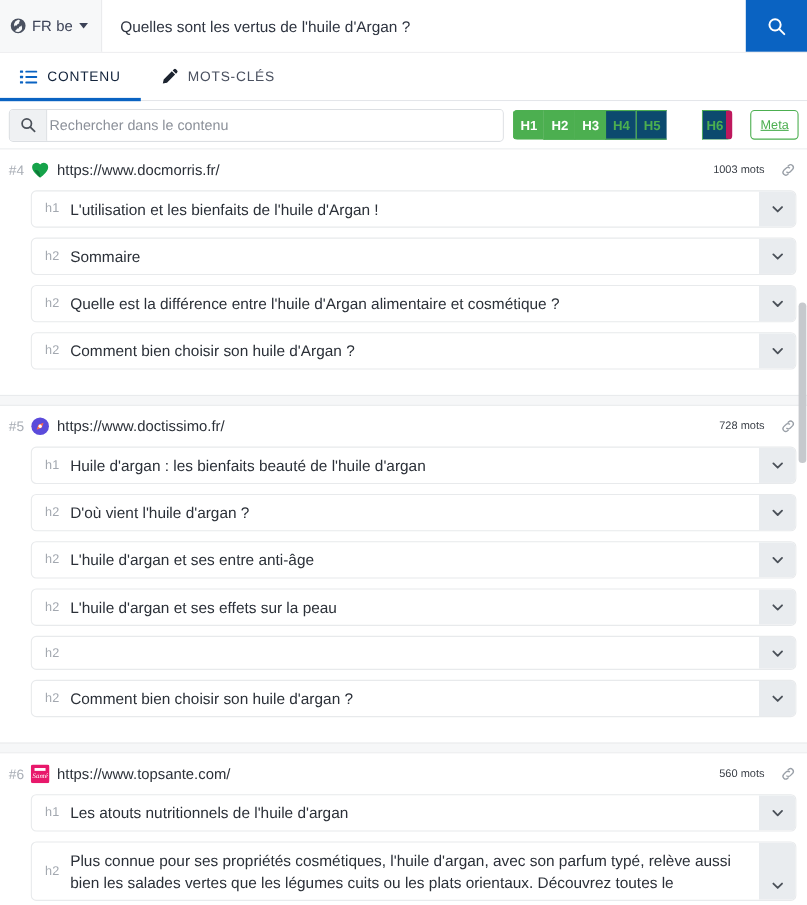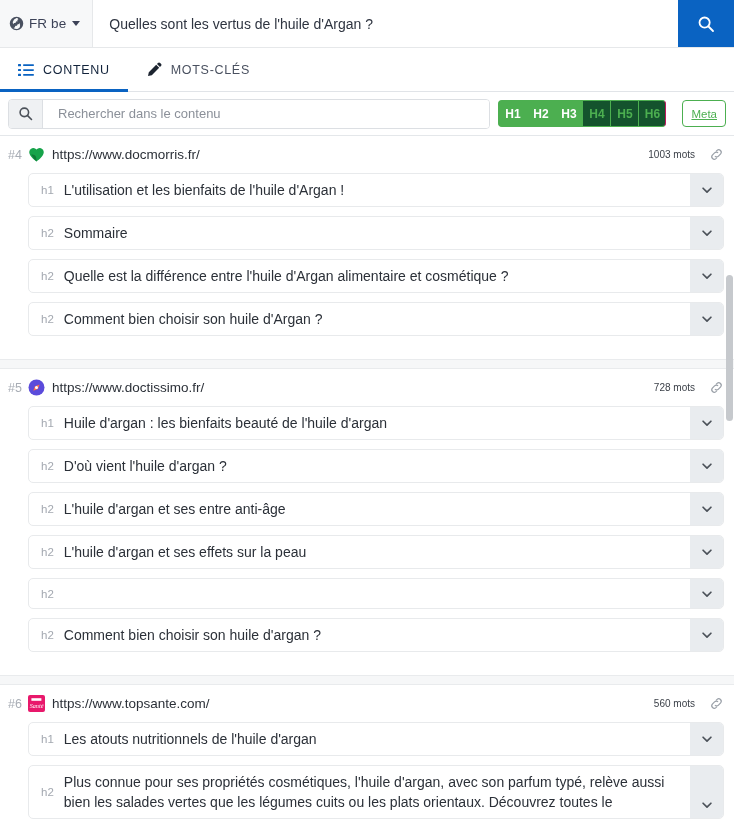--- a/index.html
+++ b/index.html
@@ -81,36 +81,36 @@
     overflow: hidden; background: #fff;
     max-width: 487px;
   }
   .search-field .sf-icon {
     width: 34px; background: #eff1f3;
     display: flex; align-items: center; justify-content: center;
     border-right: 1px solid #dcdfe3;
   }
   .search-field input {
     flex: 1 1 auto; border: none; outline: none;
-    padding: 0 15px; font-size: 13px;
+    padding: 0 2px; font-size: 13px;
     font-family: "Liberation Sans", sans-serif;
     color: #3c4257; background: #fff;
   }
   .search-field input::placeholder { color: #8b9099; }
 
   .hgroup { display: flex; align-items: stretch; height: 27px; margin-left: auto; }
   .hbtn {
     width: 28px; display:flex; align-items:center; justify-content:center;
     font-size: 12px; font-weight: bold;
     border: 1px solid #4caf50; border-right: none;
-    background: #14532d; color: #4caf50; cursor: pointer;
+    background: #0c4a6e; color: #4caf50; cursor: pointer;
   }
   .hbtn.on { background: #4caf50; color: #fff; border-color:#4caf50; }
   .hbtn:first-child { border-radius: 4px 0 0 4px; }
-  .hbtn.last-of-group { border-right: 1px solid #be185d; border-radius: 0 4px 4px 0; }
+  .hbtn.last-of-group { border-right: 6px solid #be185d; border-radius: 0 4px 4px 0; margin-left: 32px; }
   .metabtn {
     margin-left: 8px; padding: 0 8px; height: 27px;
     display:flex; align-items:center; justify-content:center;
     font-size: 11.5px;
     border: 1px solid #4caf50; border-radius: 4px;
     background: #fff; color: #4caf50; cursor: pointer; text-decoration: underline;
   }
 
   
   .results {

